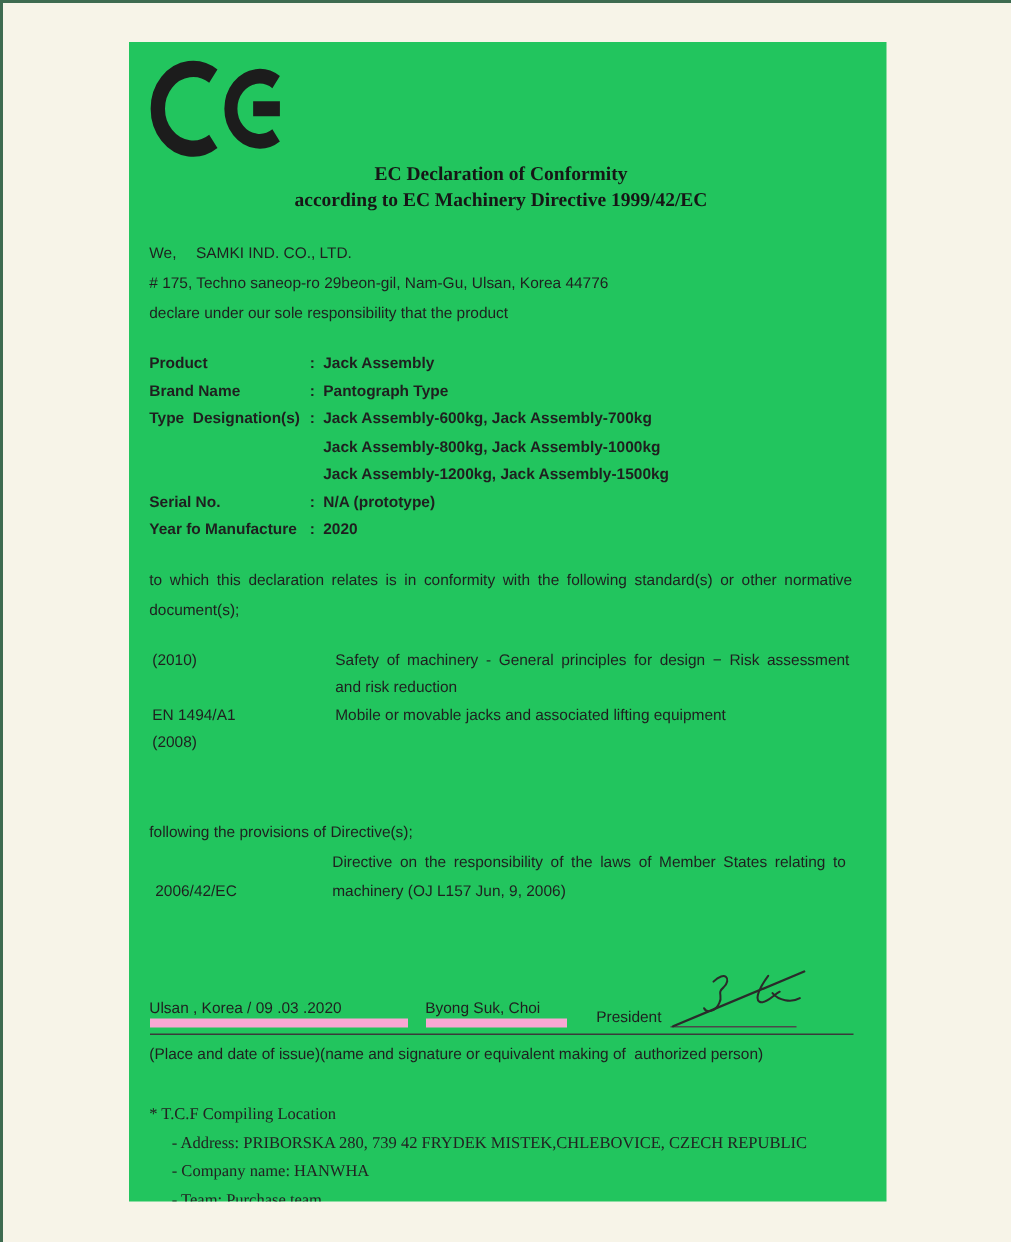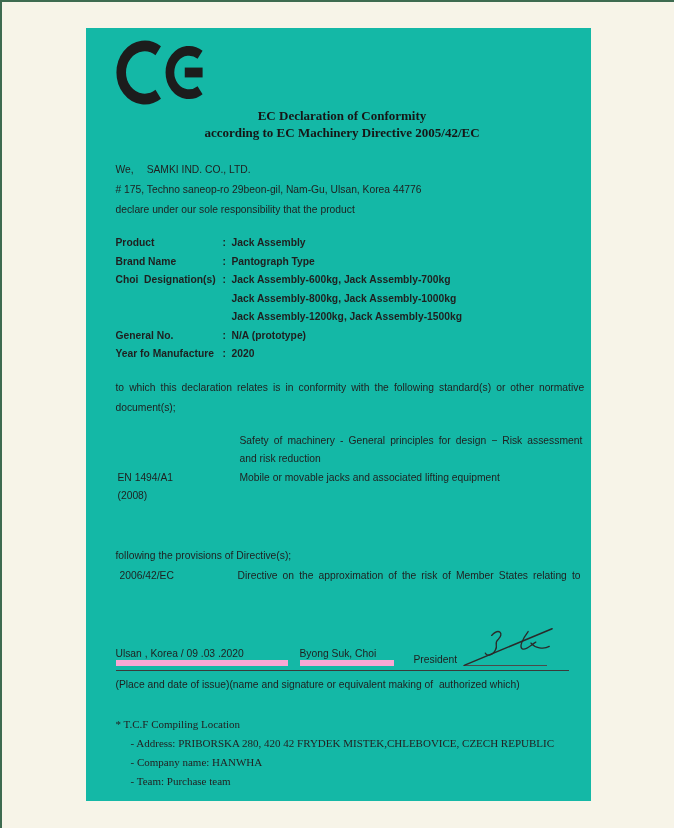--- a/index.html
+++ b/index.html
@@ -9,22 +9,22 @@
     font-family: "Liberation Sans", sans-serif;
     color: #1f1f1f;
   }
   body {
     border-top: 2px solid #3e6b50;
     border-left: 2px solid #3e6b50;
   }
   .page {
     width: 505px; height: 773px;
     margin: 26px auto 16px;
-    background: #14b8a6;
-    padding: 12px 22px 20px 30px;
+    background: #22c55e;
+    padding: 12px 22px 20px 14px;
     font-size: 10.3px;
     overflow: hidden;
   }
   .ce-logo { height: 65px; }
   .doc-title {
     margin-top: 3px;
     text-align: center;
     font-family: "Liberation Serif", serif;
     font-weight: bold;
     font-size: 13px;
@@ -85,21 +85,21 @@
   <div class="ce-logo">
     <svg viewBox="0 0 108 66" width="94" height="65" preserveAspectRatio="none" aria-hidden="true">
       <path d="M 48.5 10.9 A 27 27 0 1 0 48.5 55.1" fill="none" stroke="#1c1c1c" stroke-width="11"></path>
       <path d="M 96.6 15 A 22 22 0 1 0 96.6 51" fill="none" stroke="#1c1c1c" stroke-width="10"></path>
       <path d="M 79 33 L 99.5 33" fill="none" stroke="#1c1c1c" stroke-width="10"></path>
     </svg>
   </div>
 
   <div class="doc-title">
     <div>EC Declaration of Conformity</div>
-    <div>according to EC Machinery Directive 2005/42/EC</div>
+    <div>according to EC Machinery Directive 1999/42/EC</div>
   </div>
 
   <div class="intro">
     <div>
       <span>We,</span><span class="bold company-name">SAMKI IND. CO., LTD.</span>
     </div>
     <div class="bold"># 175, Techno saneop-ro 29beon-gil, Nam-Gu, Ulsan, Korea 44776</div>
     <div>declare under our sole responsibility that the product</div>
   </div>
 
@@ -108,54 +108,55 @@
       <span class="plabel">Product</span>
         <span class="psep">:</span>
         <span class="pvalue">Jack Assembly</span>
     </div>
     <div class="prow">
       <span class="plabel">Brand Name</span>
         <span class="psep">:</span>
         <span class="pvalue">Pantograph Type</span>
     </div>
     <div class="prow">
-      <span class="plabel">Choi  Designation(s)</span>
+      <span class="plabel">Type  Designation(s)</span>
         <span class="psep">:</span>
         <span class="pvalue">Jack Assembly-600kg, Jack Assembly-700kg</span>
     </div>
     <div class="prow">
       <span class="plabel"></span>
         <span class="psep"></span>
         <span class="pvalue">Jack Assembly-800kg, Jack Assembly-1000kg</span>
     </div>
     <div class="prow">
       <span class="plabel"></span>
         <span class="psep"></span>
         <span class="pvalue">Jack Assembly-1200kg, Jack Assembly-1500kg</span>
     </div>
     <div class="prow">
-      <span class="plabel">General No.</span>
+      <span class="plabel">Serial No.</span>
         <span class="psep">:</span>
         <span class="pvalue">N/A (prototype)</span>
     </div>
     <div class="prow">
       <span class="plabel">Year fo Manufacture</span>
         <span class="psep">:</span>
         <span class="pvalue">2020</span>
     </div>
   </div>
 
   <div class="norm-intro">
     <div class="jline">to which this declaration relates is in conformity with the following standard(s) or other normative</div>
     <div>document(s);</div>
   </div>
 
   <div class="standards">
     <div class="std-item">
       <div class="std-col1">
+        <div>(2010)</div>
       </div>
       <div class="std-col2">
         <div class="jline">Safety of machinery - General principles for design − Risk assessment</div>
         <div>and risk reduction</div>
       </div>
     </div>
     <div class="std-item">
       <div class="std-col1">
         <div>EN 1494/A1</div>
         <div>(2008)</div>
@@ -165,44 +166,45 @@
         <div></div>
       </div>
     </div>
   </div>
 
   <div class="directives">
     <div class="dir-intro">following the provisions of Directive(s);</div>
     <div class="dir-item">
       <div class="dir-col1">2006/42/EC</div>
       <div class="dir-col2">
-        <div class="jline">Directive on the approximation of the risk of Member States relating to</div>
+        <div class="jline">Directive on the responsibility of the laws of Member States relating to</div>
+        <div>machinery (OJ L157 Jun, 9, 2006)</div>
       </div>
     </div>
   </div>
 
   <div class="sig-row">
     <div class="sig-seg sig-place">Ulsan , Korea / 09 .03 .2020</div>
     <div class="sig-seg sig-name">Byong Suk, Choi</div>
     <div class="sig-seg sig-title">President</div>
     <div class="sig-line">
       <svg width="96" height="48" viewBox="0 0 100 48" aria-hidden="true">
         <g fill="none" stroke="#2a2a2a" stroke-width="1.6" stroke-linecap="round">
           <path d="M 6 45 L 97 7"></path>
           <path d="M 34 14 C 42 6 47 12 41 18 C 36 22 41 24 38 29 C 35.5 35 29 36 27.5 32.5" stroke-width="1.4"></path>
           <path d="M 72 10 C 66 18 62.5 26 66 28 C 70 30 76 23 80 21" stroke-width="1.4"></path>
           <path d="M 75 22 C 79 27 88 29 94 25.5" stroke-width="1.4"></path>
         </g>
       </svg>
     </div>
   </div>
-  <div class="sig-caption">(Place and date of issue)(name and signature or equivalent making of  authorized which)</div>
+  <div class="sig-caption">(Place and date of issue)(name and signature or equivalent making of  authorized person)</div>
 
   <div class="tcf">
     <div>* T.C.F Compiling Location</div>
     <div class="tcf-lines">
-      <div class="tcf-line">- Address: PRIBORSKA 280, 420 42 FRYDEK MISTEK,CHLEBOVICE, CZECH REPUBLIC</div>
+      <div class="tcf-line">- Address: PRIBORSKA 280, 739 42 FRYDEK MISTEK,CHLEBOVICE, CZECH REPUBLIC</div>
       <div class="tcf-line">- Company name: HANWHA</div>
       <div class="tcf-line">- Team: Purchase team</div>
     </div>
   </div>
 
 </div>
 
 </body></html>

